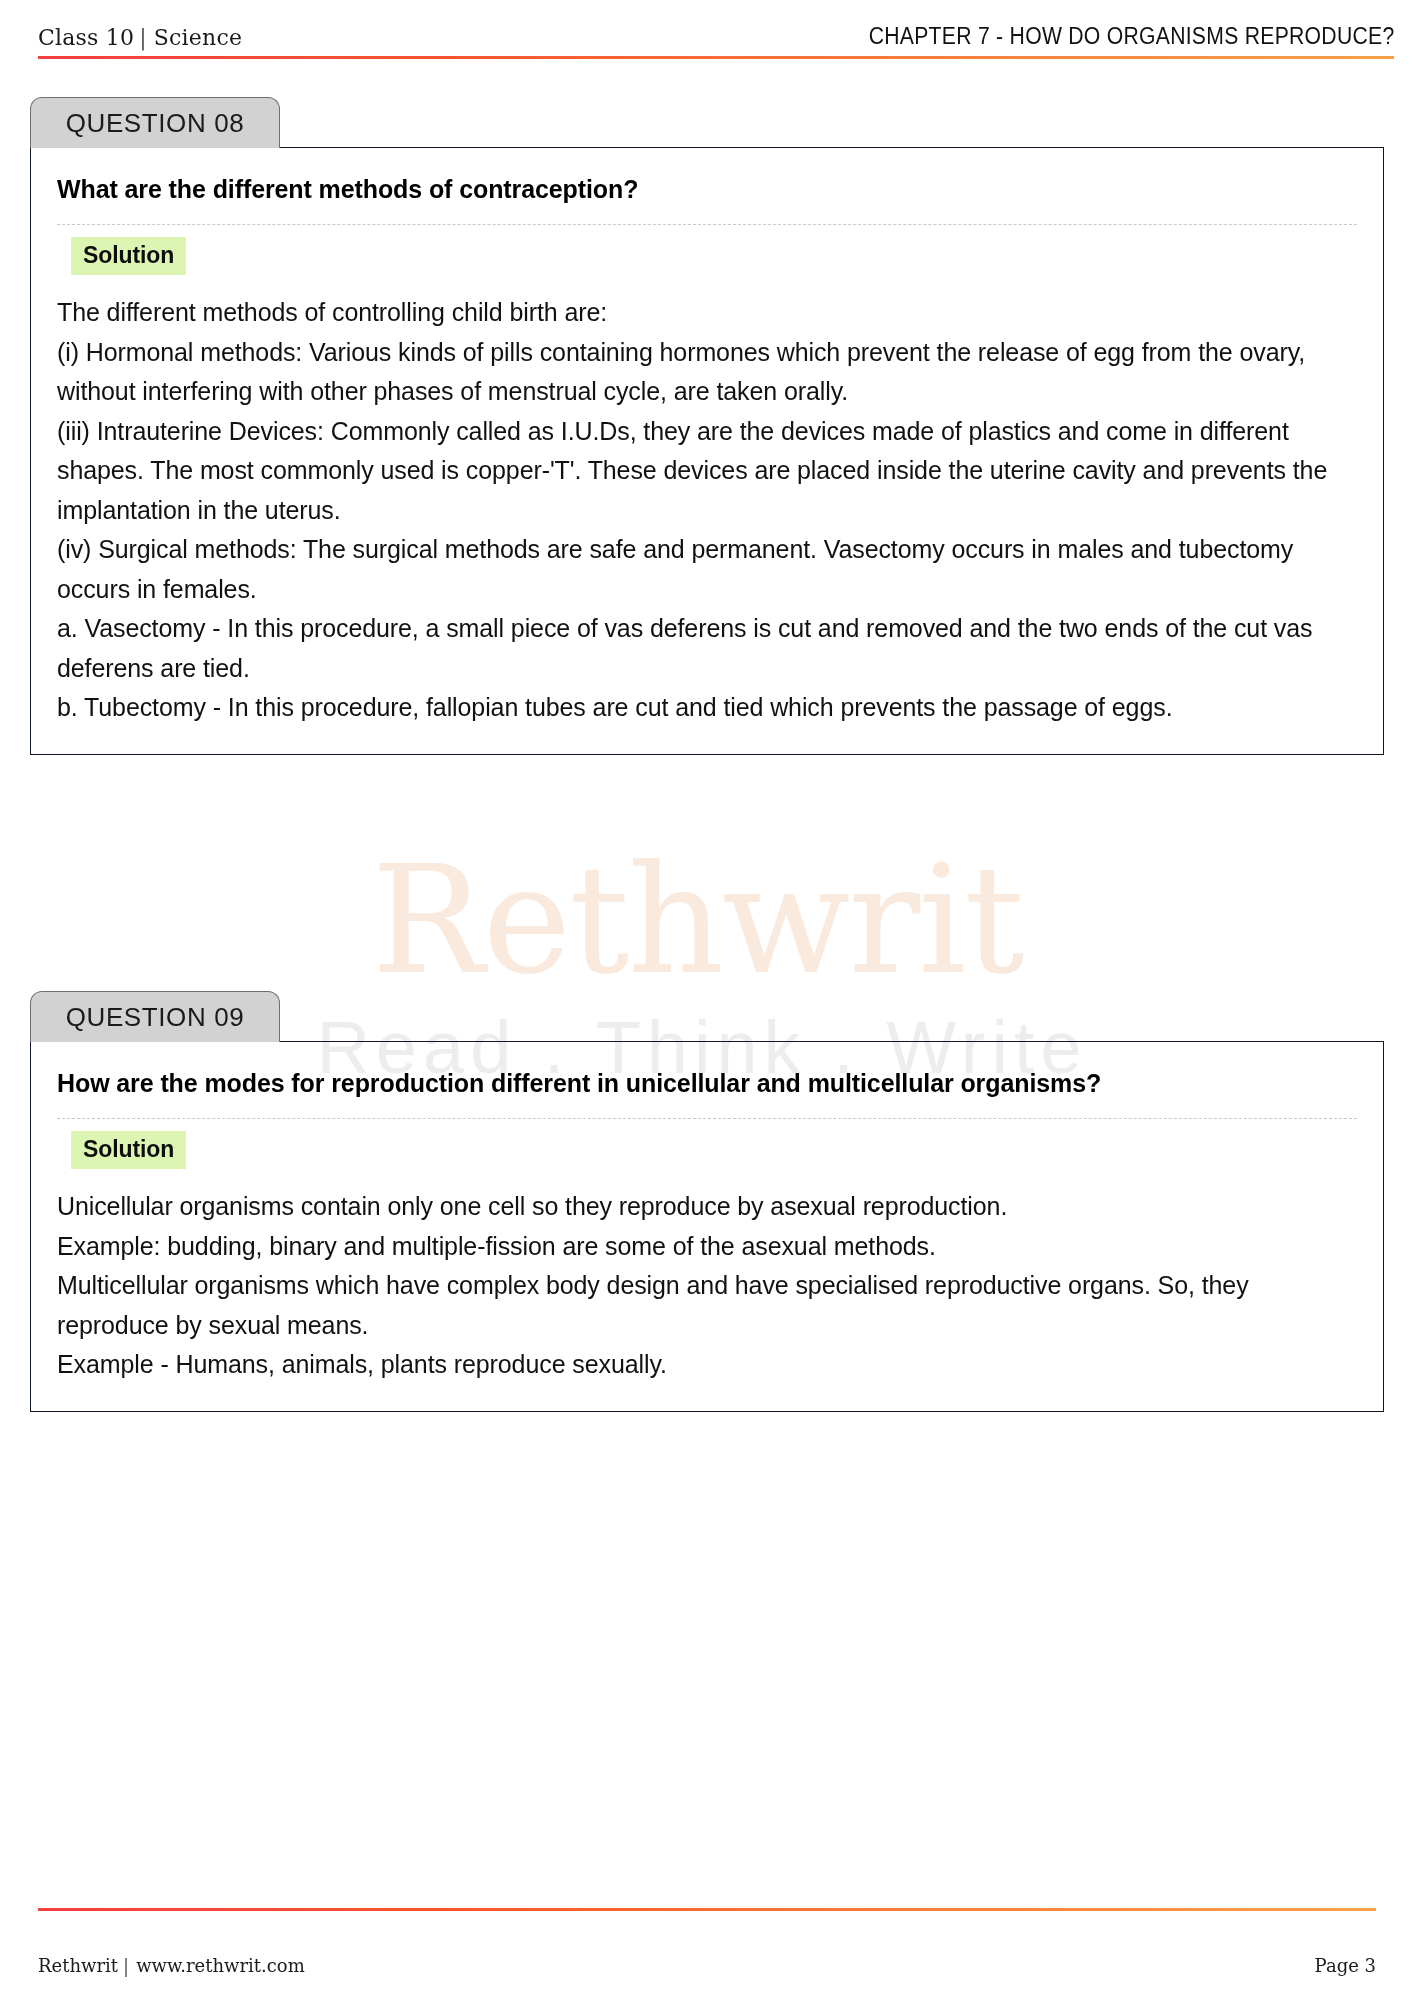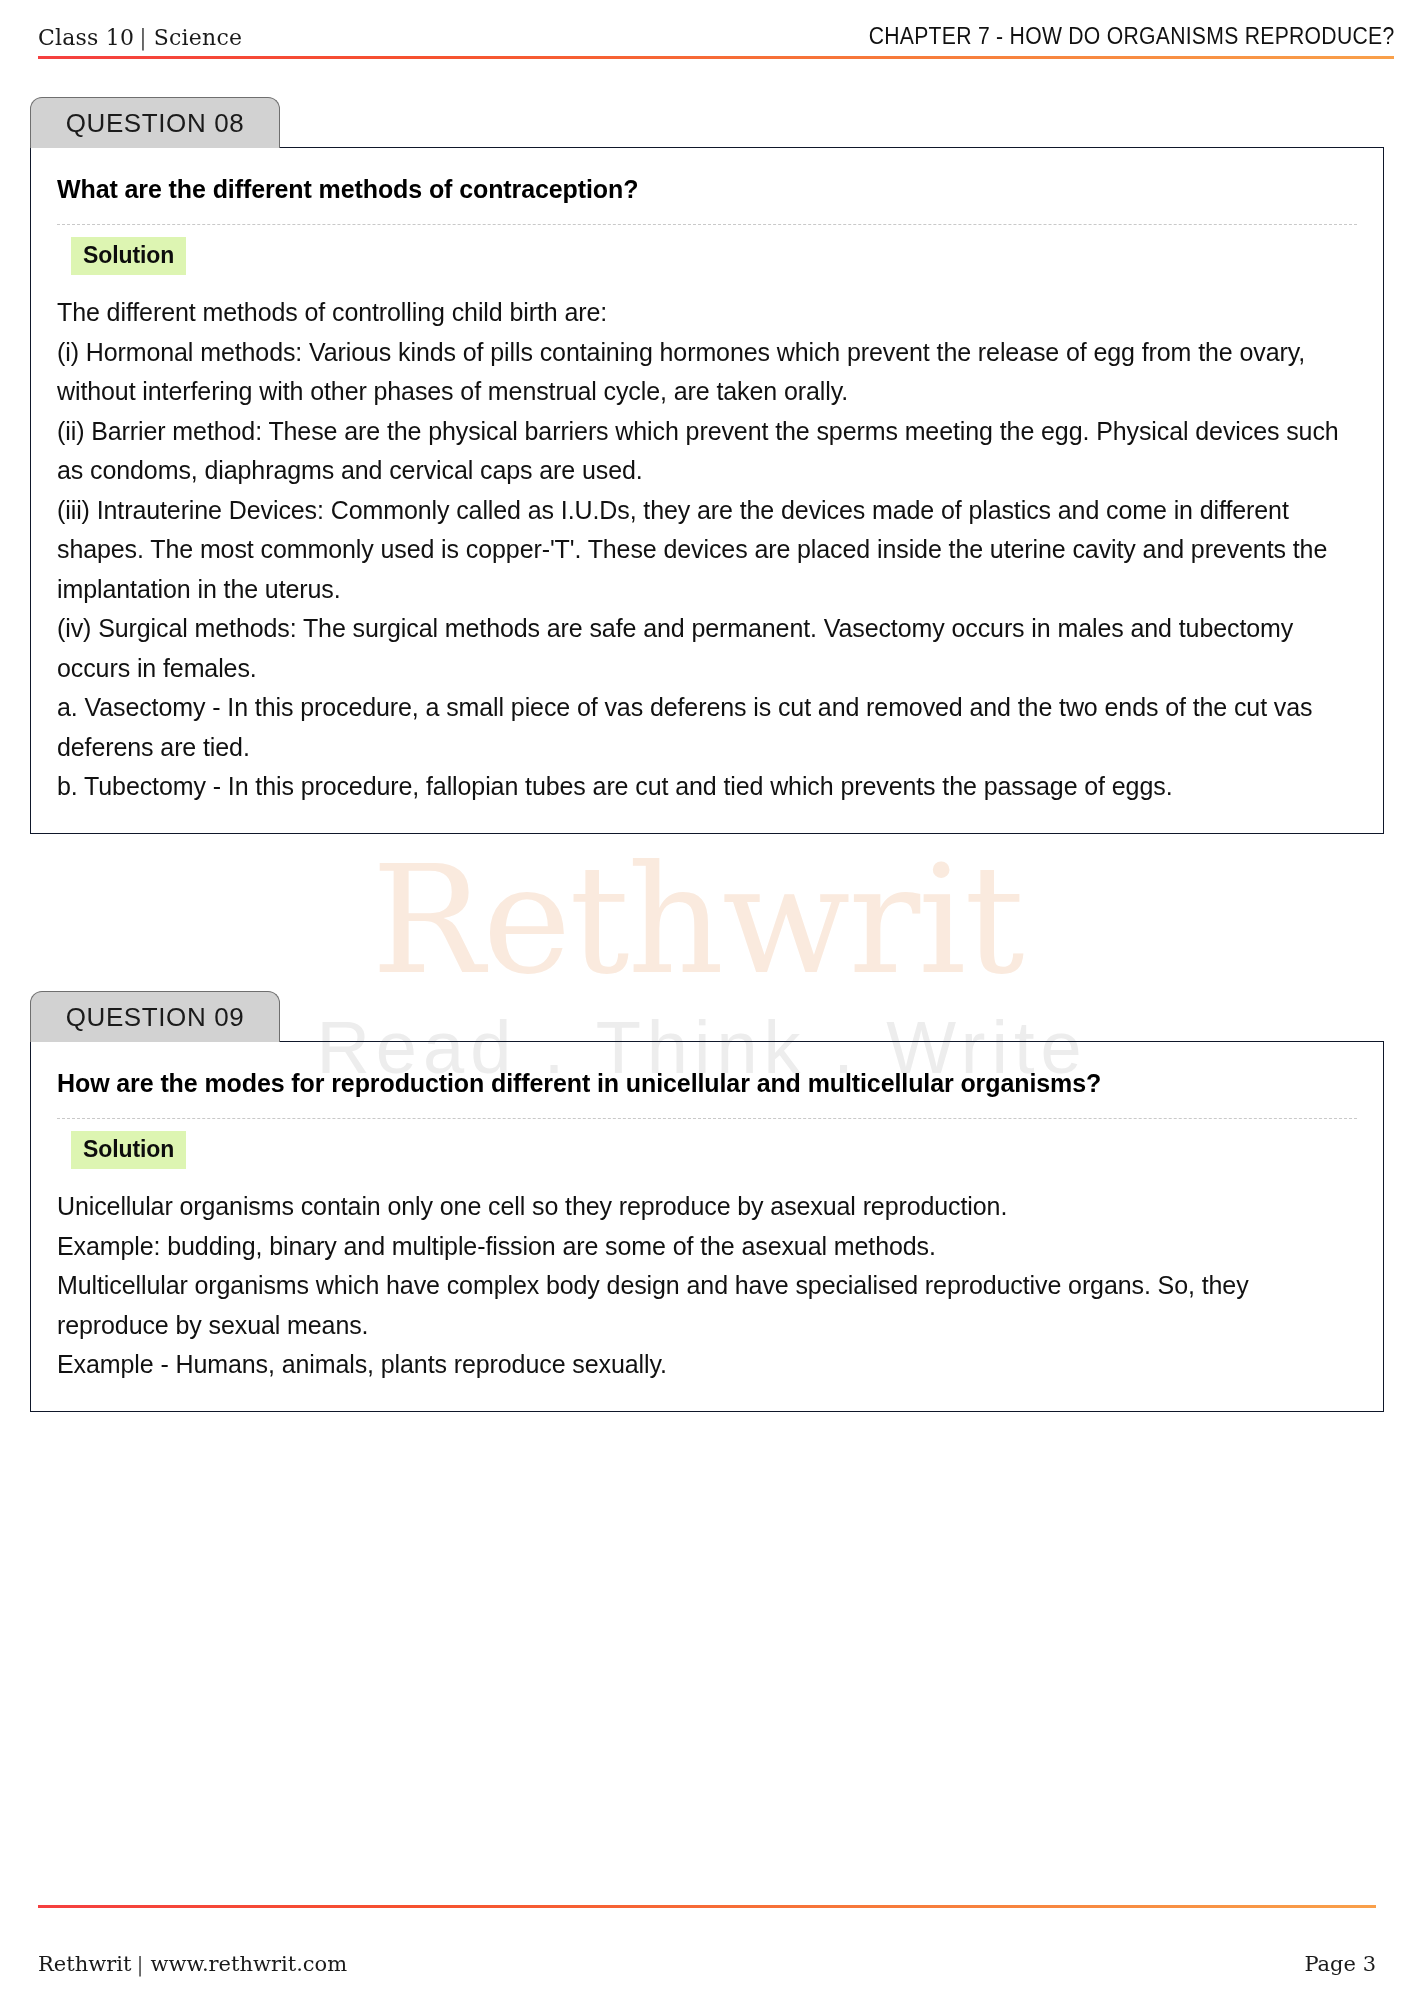--- a/index.html
+++ b/index.html
@@ -99,21 +99,21 @@
     left: 38px;
     right: 38px;
     z-index: 3;
   }
   .footer .rule { margin-top: 0; margin-bottom: 10px; }
   .footer-row {
     display: flex;
     justify-content: space-between;
     align-items: baseline;
     font-family: "DejaVu Serif", serif;
-    font-size: 21px;
+    font-size: 18px;
     color: #1a1a1a;
     gap: 16px;
   }
   .footer-left { white-space: nowrap; }
   .footer-right { white-space: nowrap; margin-top: 34px; }
 
   
   .qblock {
     position: absolute;
     left: 30px;
@@ -211,21 +211,20 @@
     <div class="qtab">QUESTION 08</div>
     <div class="qbody">
       <p class="qtext">What are the different methods of contraception?</p>
       <hr class="divider">
       <div class="soln-wrap">
         <span class="soln-badge">Solution</span>
       </div>
       <div class="answer">
         <p>The different methods of controlling child birth are:</p>
         <p>(i) Hormonal methods: Various kinds of pills containing hormones which prevent the release of egg from the ovary, without interfering with other phases of menstrual cycle, are taken orally.</p>
-        <p>(ii) Barrier method: These are the physical barriers which prevent the sperms meeting the egg. Physical devices such as condoms, diaphragms and cervical caps are used.</p>
         <p>(iii) Intrauterine Devices: Commonly called as I.U.Ds, they are the devices made of plastics and come in different shapes. The most commonly used is copper-'T'. These devices are placed inside the uterine cavity and prevents the implantation in the uterus.</p>
         <p>(iv) Surgical methods: The surgical methods are safe and permanent. Vasectomy occurs in males and tubectomy occurs in females.</p>
         <p>a. Vasectomy - In this procedure, a small piece of vas deferens is cut and removed and the two ends of the cut vas deferens are tied.</p>
         <p>b. Tubectomy - In this procedure, fallopian tubes are cut and tied which prevents the passage of eggs.</p>
       </div>
     </div>
   </div>
 
   <div class="qblock" id="qblock-2">
     <div class="qtab">QUESTION 09</div>

